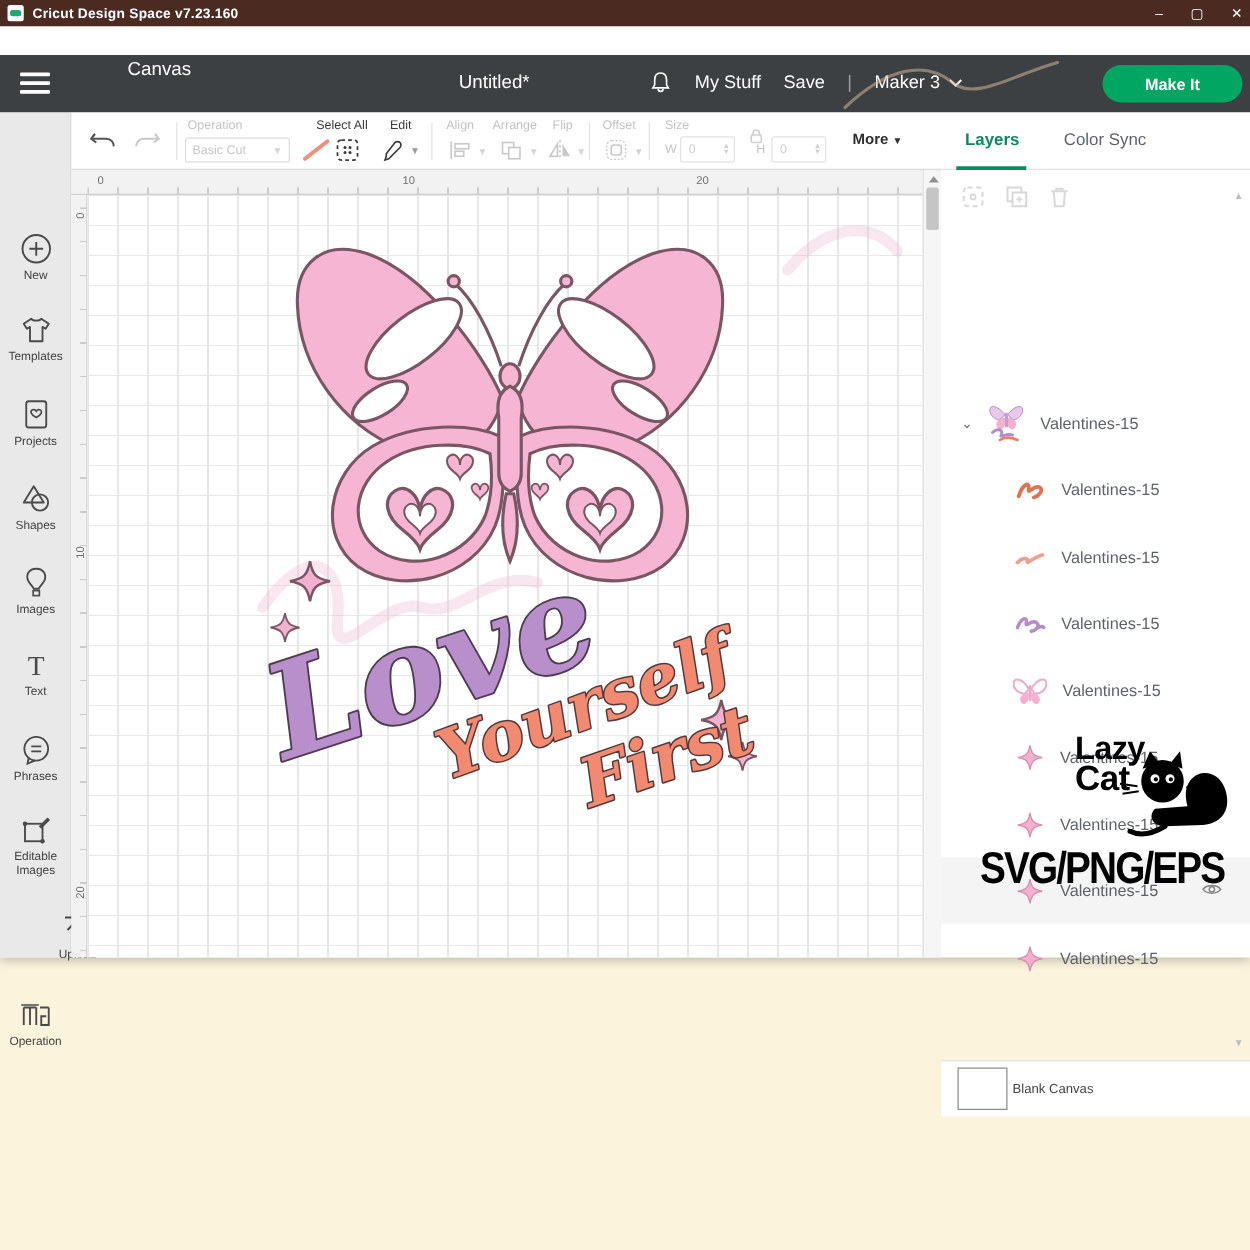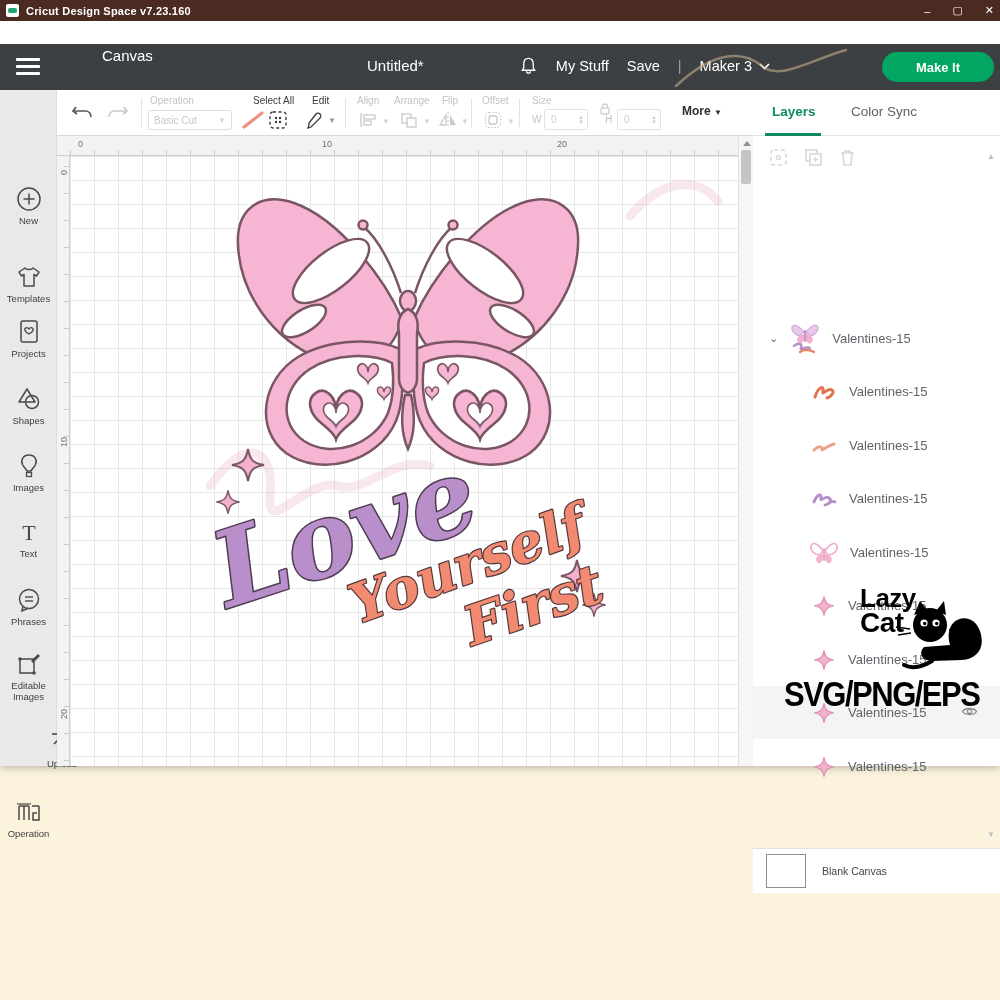--- a/index.html
+++ b/index.html
@@ -72,21 +72,21 @@
   .tab-underline { position:absolute; left:12px; top:43px; width:56px; height:3px; background:#0f8a5f; }
   .panel-actions { position:absolute; left:16px; top:58px; display:flex; gap:16px; }
   .layer-row { position:absolute; left:0; width:247px; height:53px; display:flex; align-items:center; cursor:pointer; }
   .layer-row.hl { background:#f4f4f4; }
   .layer-row .lbl { font-size:13px; color:#5f6368; margin-left:12px; }
   .chev { color:#5f6368; font-size:11px; margin-left:16px; }
   .eye { position:absolute; right:22px; top:19px; }
   .pscroll-arrow { position:absolute; right:5px; color:#bdbdbd; font-size:8px; }
   #blankrow { position:absolute; left:0; top:758px; width:247px; height:45px; border-top:1px solid #e2e2e2; background:#fff; display:flex; align-items:center; }
   #blankrow .swatch { width:40px; height:34px; background:#fff; border:1px solid #8d8d8d; margin-left:13px; }
-  #blankrow .lbl { font-size:10.5px; color:#444; margin-left:16px; }
+  #blankrow .lbl { font-size:10.5px; color:#444; margin-left:4px; }
 
   
   #lazycat { position:absolute; left:752px; top:575px; width:248px; height:200px; pointer-events:none; color:#000;text-align:center; }
   #lazycat .l1 { position:absolute; left:108px; top:8px; font-size:26px; font-weight:bold; letter-spacing:-.5px; }
   #lazycat .l2 { position:absolute; left:108px; top:32px; font-size:28px; font-weight:bold; letter-spacing:-.5px; }
   #lazycat .fmt { position:absolute; left:32px; top:102px; font-size:31px; font-weight:bold; letter-spacing:-1.5px; transform:scaleY(1.15); white-space:nowrap; }
 
   svg { display:block; }
 </style>
 </head>
@@ -230,21 +230,21 @@
 
   <div id="sidebar">
     <div class="sb-item" style="top:95px;">
       <svg width="28" height="28" viewBox="0 0 28 28" style="margin:0 auto;">
           <circle cx="14" cy="14" r="11" fill="none" stroke="#4a4a4a" stroke-width="1.5"></circle>
           <line x1="14" y1="8.5" x2="14" y2="19.5" stroke="#4a4a4a" stroke-width="1.5"></line>
           <line x1="8.5" y1="14" x2="19.5" y2="14" stroke="#4a4a4a" stroke-width="1.5"></line>
         </svg>
       <div class="lbl">New</div>
     </div>
-    <div class="sb-item" style="top:173px;">
+    <div class="sb-item" style="top:160px;">
       <svg width="28" height="28" viewBox="0 0 28 28" style="margin:0 auto;">
           <path d="M10 5 L4 9 L6.5 13 L9 11.5 L9 23 L19 23 L19 11.5 L21.5 13 L24 9 L18 5 C17 7 11 7 10 5 Z" fill="none" stroke="#4a4a4a" stroke-width="1.5" stroke-linejoin="round"></path>
         </svg>
       <div class="lbl">Templates</div>
     </div>
     <div class="sb-item" style="top:228px;">
       <svg width="26" height="28" viewBox="0 0 26 28" style="margin:0 auto;">
           <rect x="5" y="3" width="16" height="21" rx="2" fill="none" stroke="#4a4a4a" stroke-width="1.5"></rect>
           <path d="M13 11 c-1.5 -2.5 -5 -1 -4 1.5 c.7 1.8 4 3.5 4 3.5 s3.3 -1.7 4 -3.5 c1 -2.5 -2.5 -4 -4 -1.5 Z" fill="none" stroke="#4a4a4a" stroke-width="1.3"></path>
         </svg>

